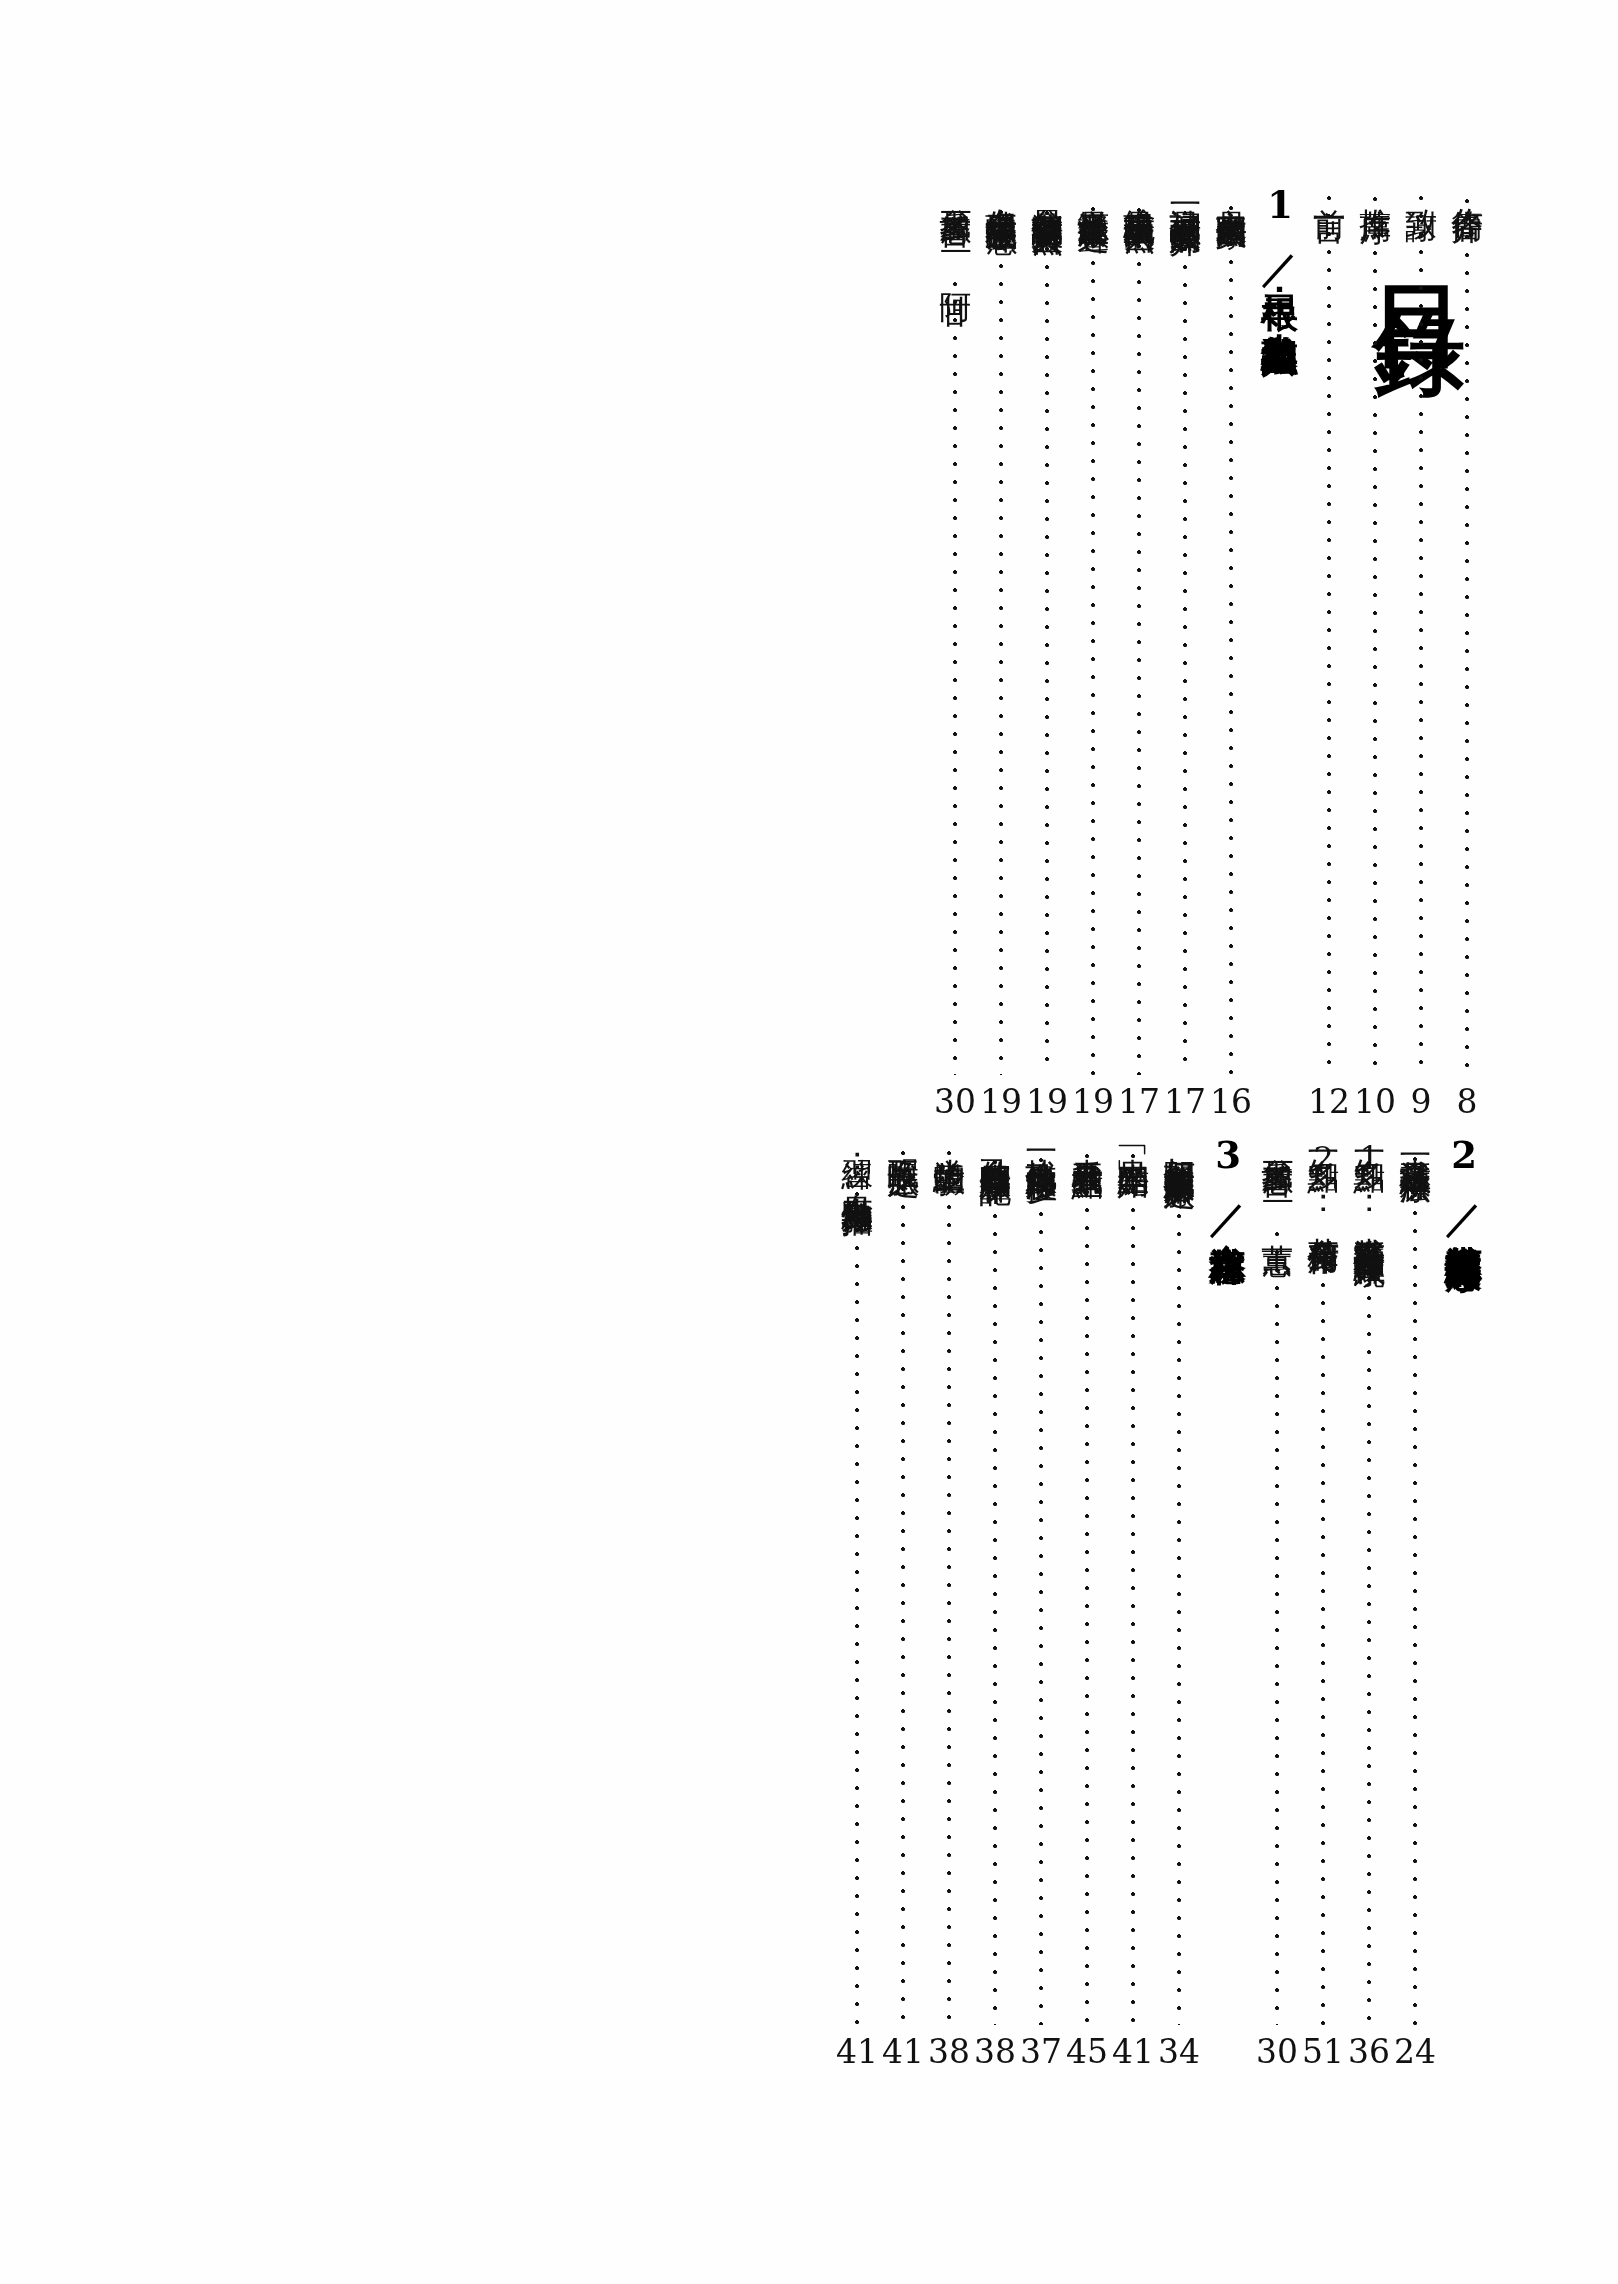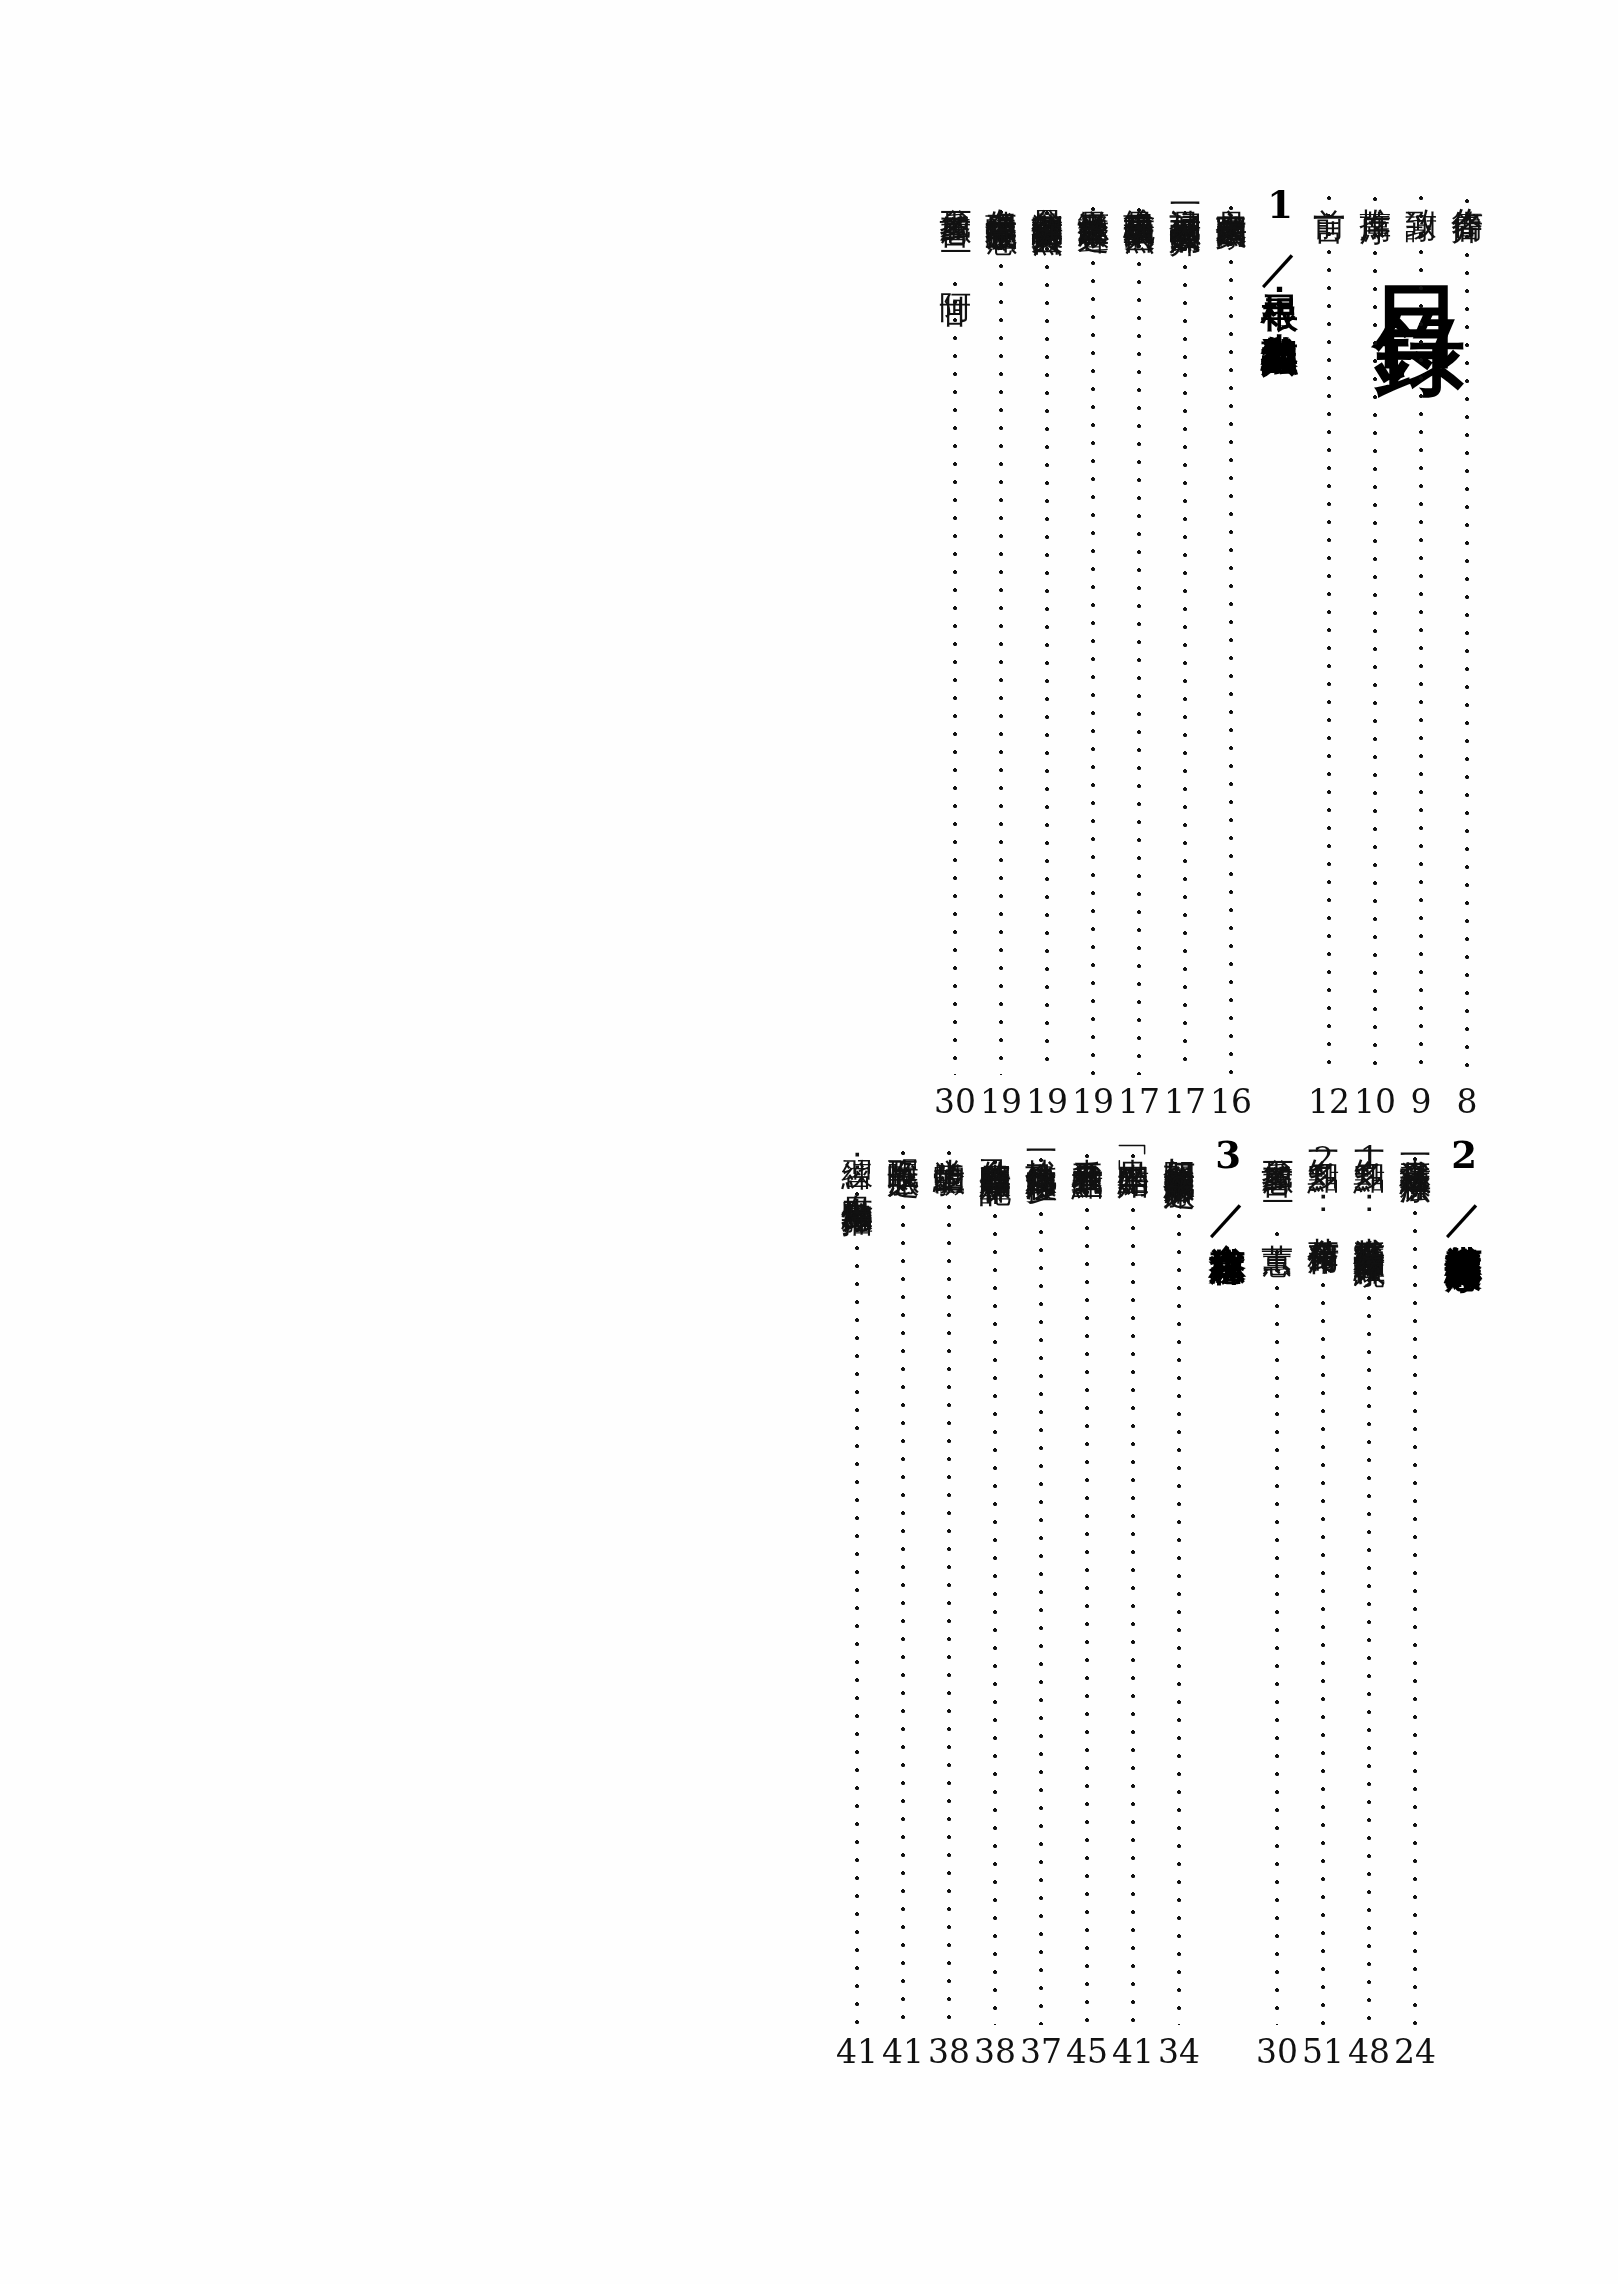--- a/index.html
+++ b/index.html
@@ -188,21 +188,21 @@
         <div class="page-num"></div>
       </div>
       <div class="entry">
         <div class="entry-label">森林浴是一種森林療法</div>
         <div class="leader"></div>
         <div class="page-num">24</div>
       </div>
       <div class="entry">
         <div class="entry-label">知多一點1：森林浴有助平衡身體自律神經系統</div>
         <div class="leader"></div>
-        <div class="page-num">48</div>
+        <div class="page-num">36</div>
       </div>
       <div class="entry">
         <div class="entry-label">知多一點2：芬多精有何作用？</div>
         <div class="leader"></div>
         <div class="page-num">51</div>
       </div>
       <div class="entry">
         <div class="entry-label">參加者感言——蕙蕙</div>
         <div class="leader"></div>
         <div class="page-num">30</div>

